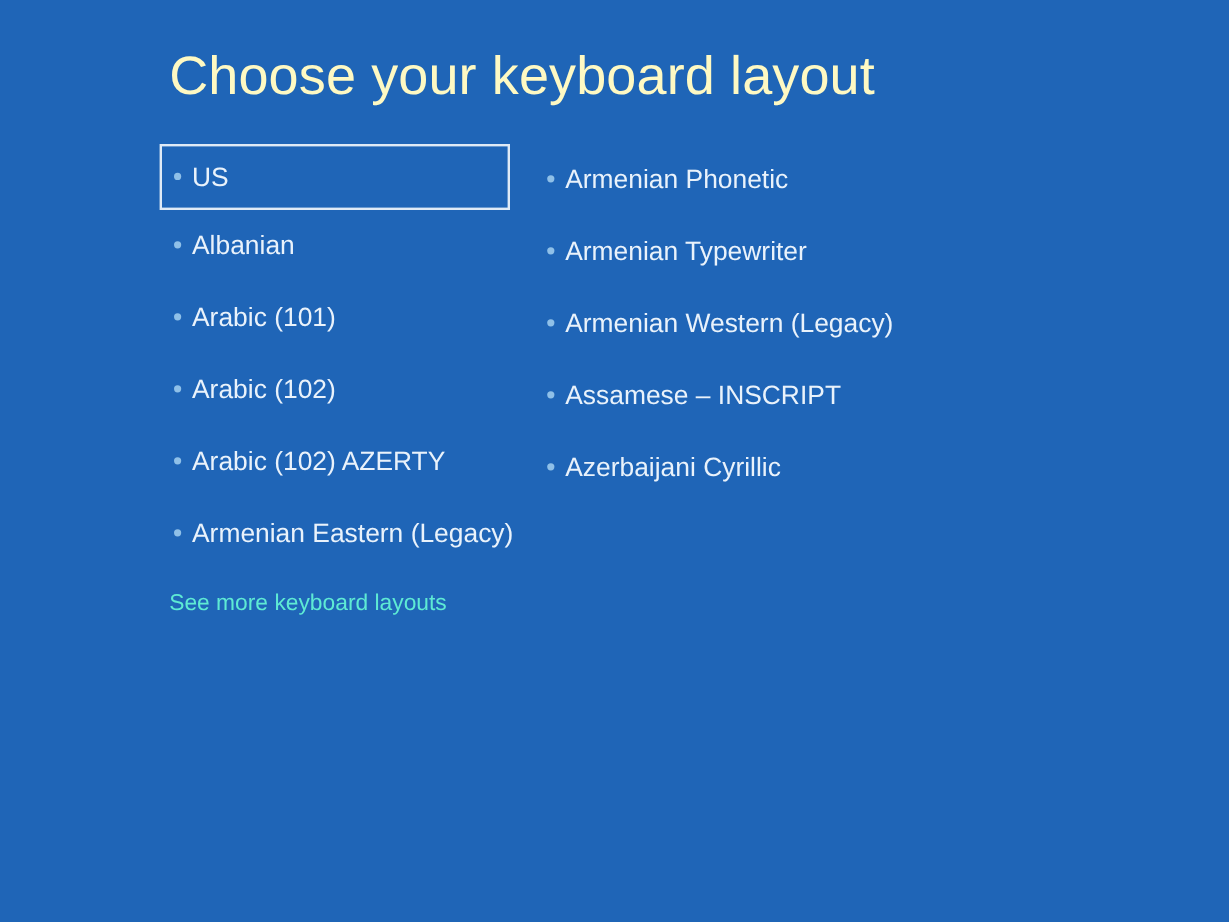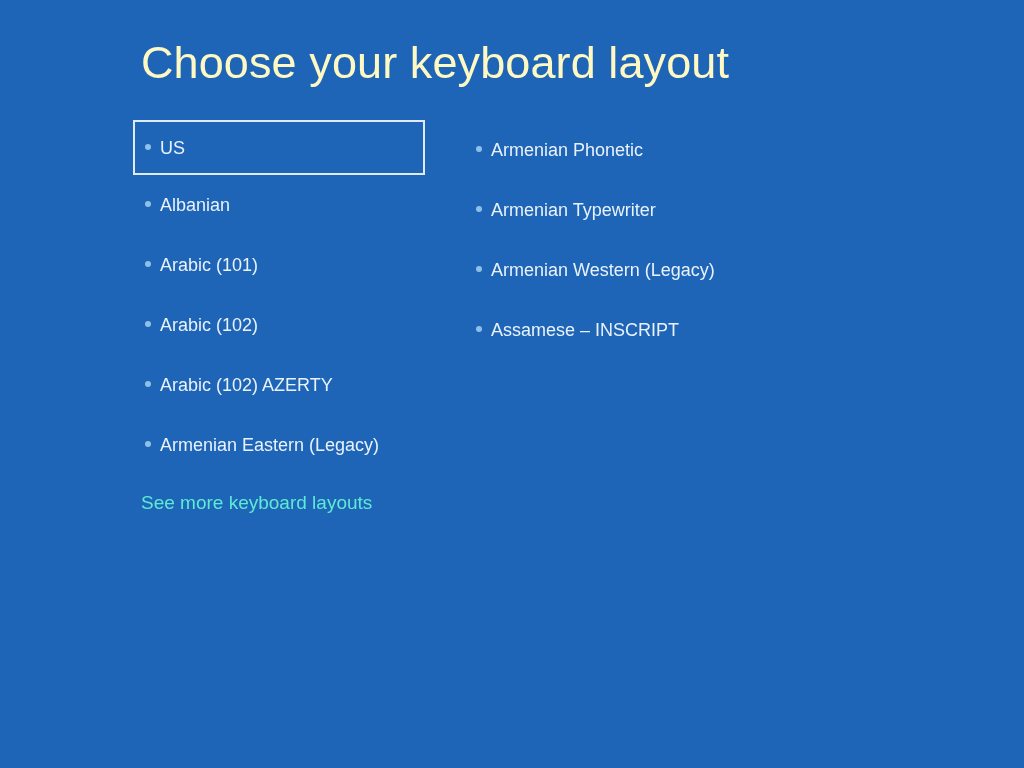--- a/index.html
+++ b/index.html
@@ -40,21 +40,21 @@
     top: 0;
     width: 1024px;
     height: 768px;
   }
 
   .column {
     position: absolute;
     top: 120px;
   }
   .column-left  { left: 133px; width: 300px; }
-  .column-right { left: 468px; width: 330px; text-align: right; }
+  .column-right { left: 448px; width: 330px; text-align: right; }
 
   .layout-item {
     position: relative;
     height: 60px;
     display: flex;
     align-items: center;
     box-sizing: border-box;
   }
 
   .column-left .layout-item  { padding-left: 12px; }
@@ -72,21 +72,21 @@
     width: 6px;
     height: 6px;
     border-radius: 50%;
     background: #8fc0e8;
     margin-right: 9px;
     position: relative;
     top: -1px;
   }
 
   .layout-label {
-    font-size: 18px;
+    font-size: 22px;
     font-weight: 400;
     color: #e9f2fb;
     line-height: 1;
     white-space: nowrap;
   }
 
   .see-more-link {
     position: absolute;
     left: 141px;
     top: 493px;
@@ -156,20 +156,24 @@
       <div class="layout-item">
         <span class="bullet-icon"></span>
         <span class="layout-label">Armenian Western (Legacy)</span>
       </div>
 
       <div class="layout-item">
         <span class="bullet-icon"></span>
         <span class="layout-label">Assamese – INSCRIPT</span>
       </div>
 
+      <div class="layout-item">
+        <span class="bullet-icon"></span>
+        <span class="layout-label">Azerbaijani Cyrillic</span>
+      </div>
 
 
     </div>
 
   </div>
 
   <div class="see-more-link">See more keyboard layouts</div>
 
 </div>
 

